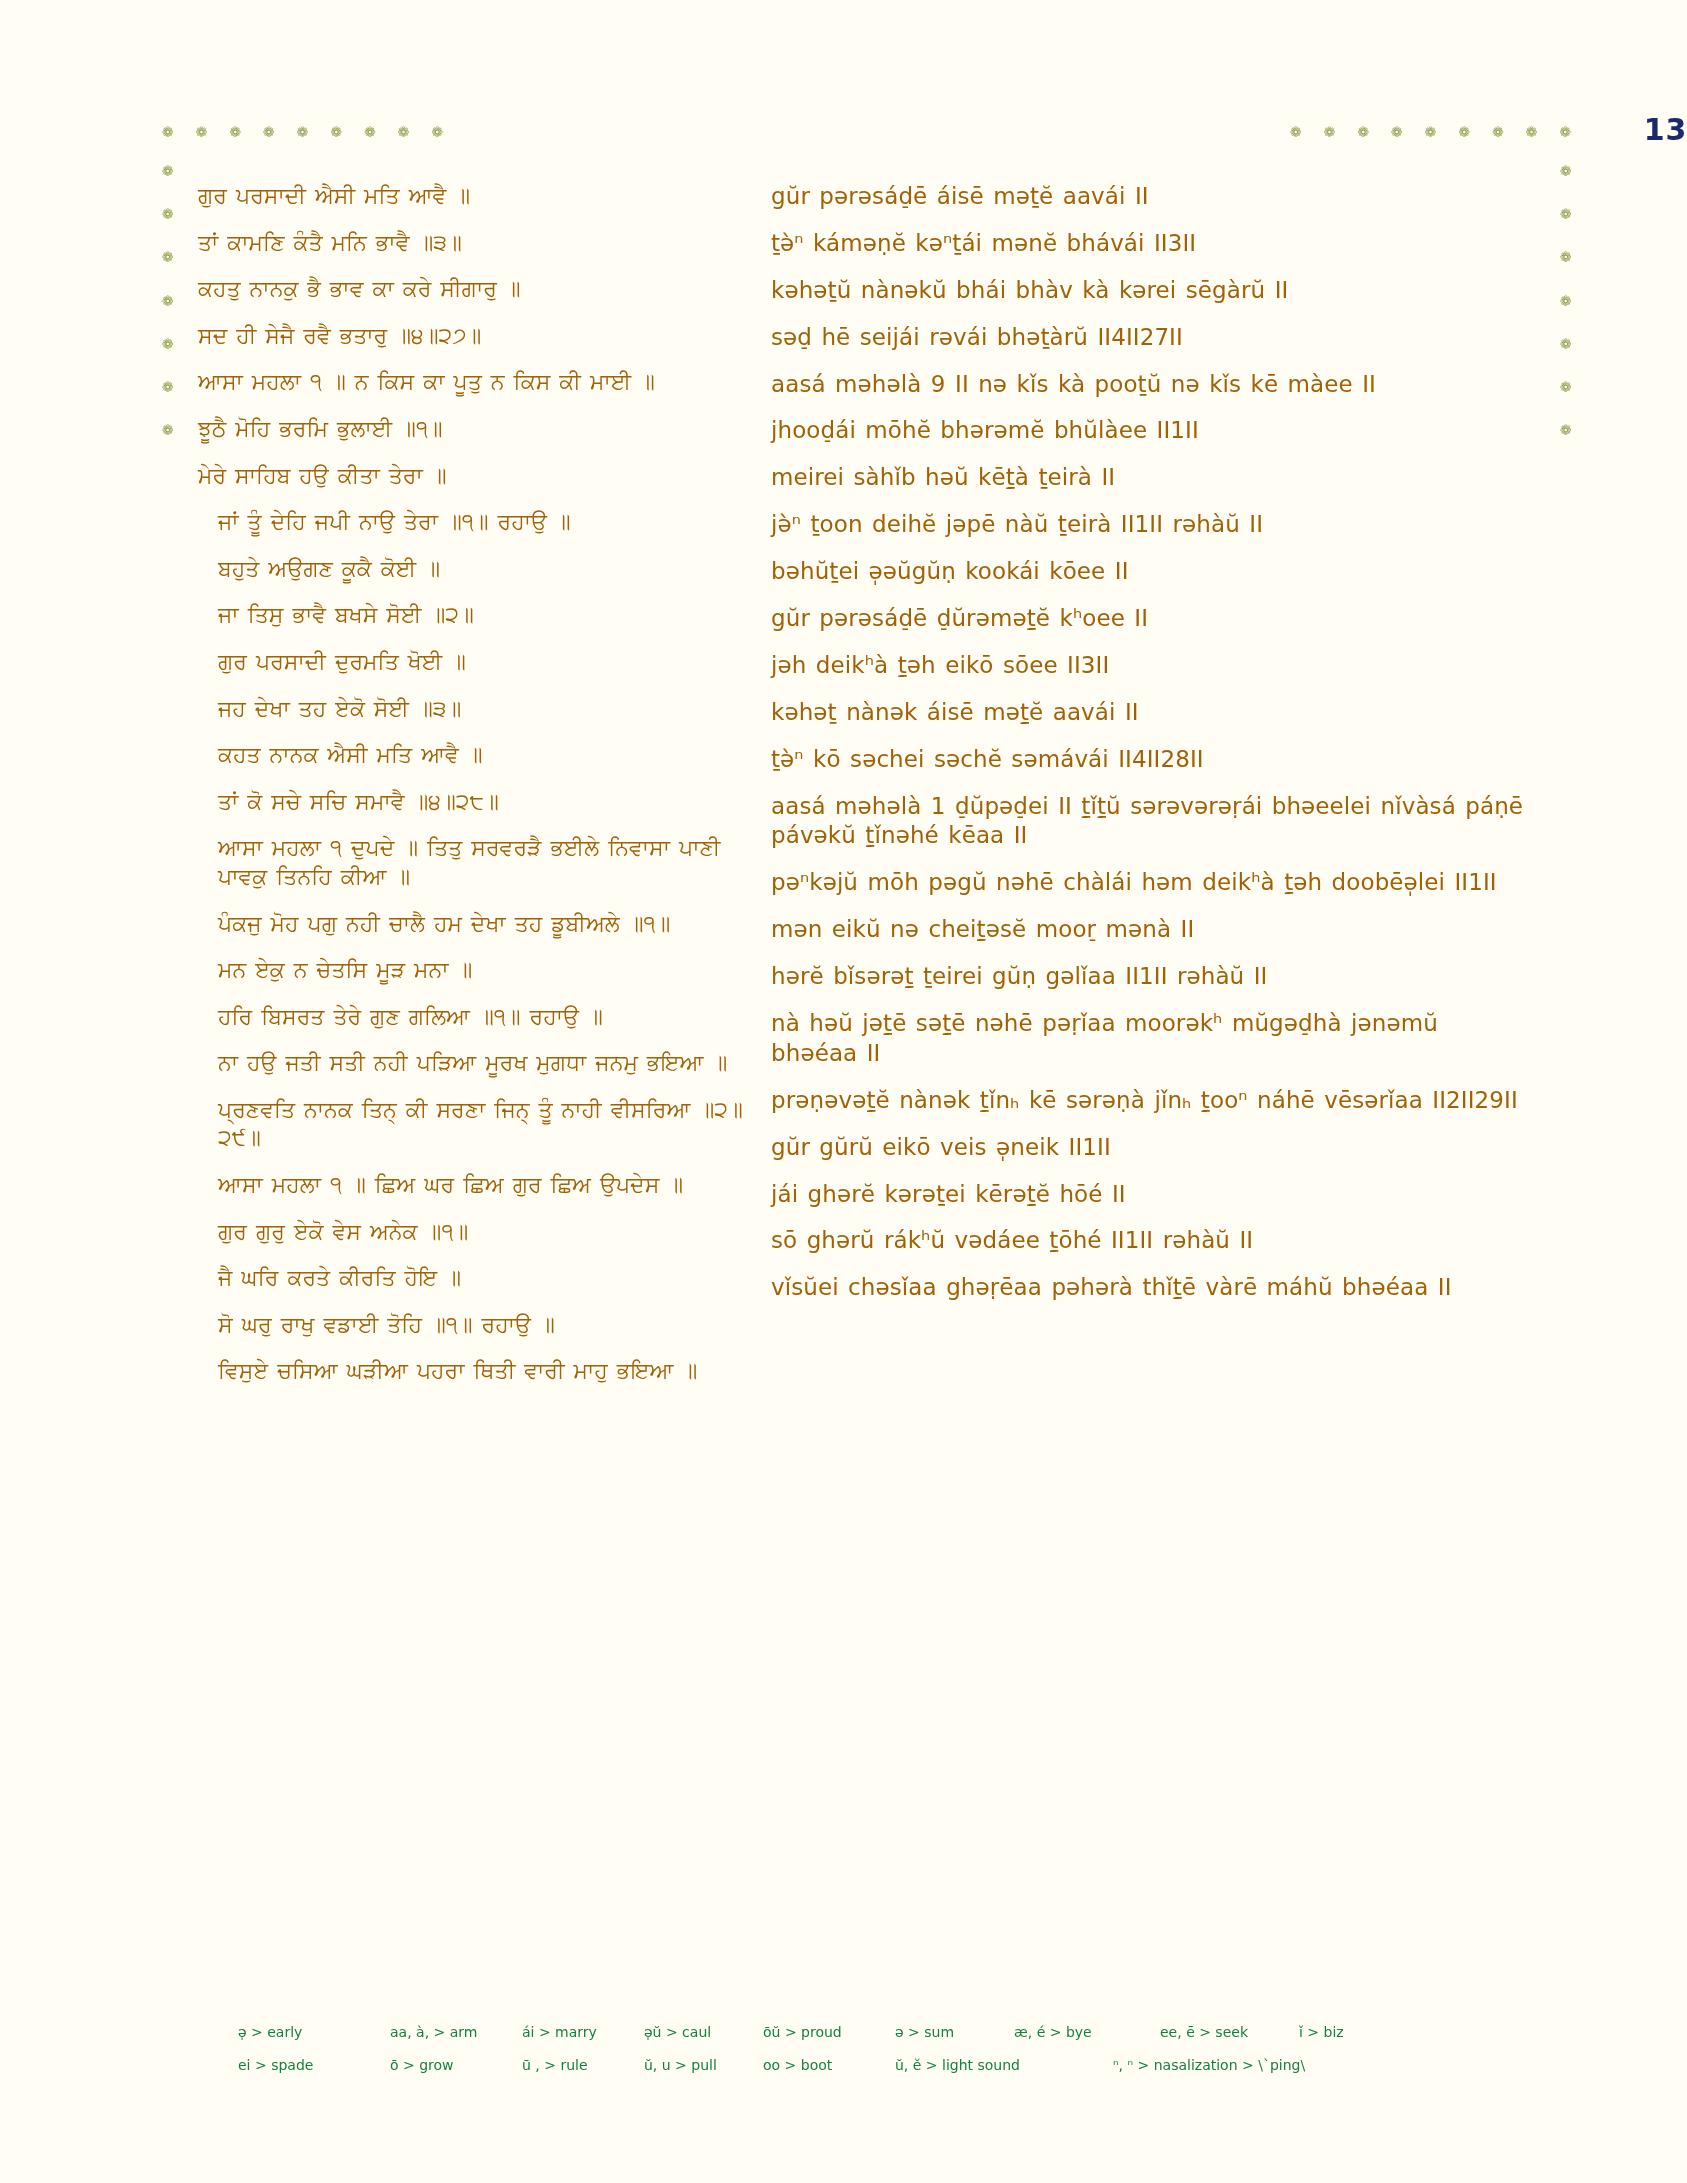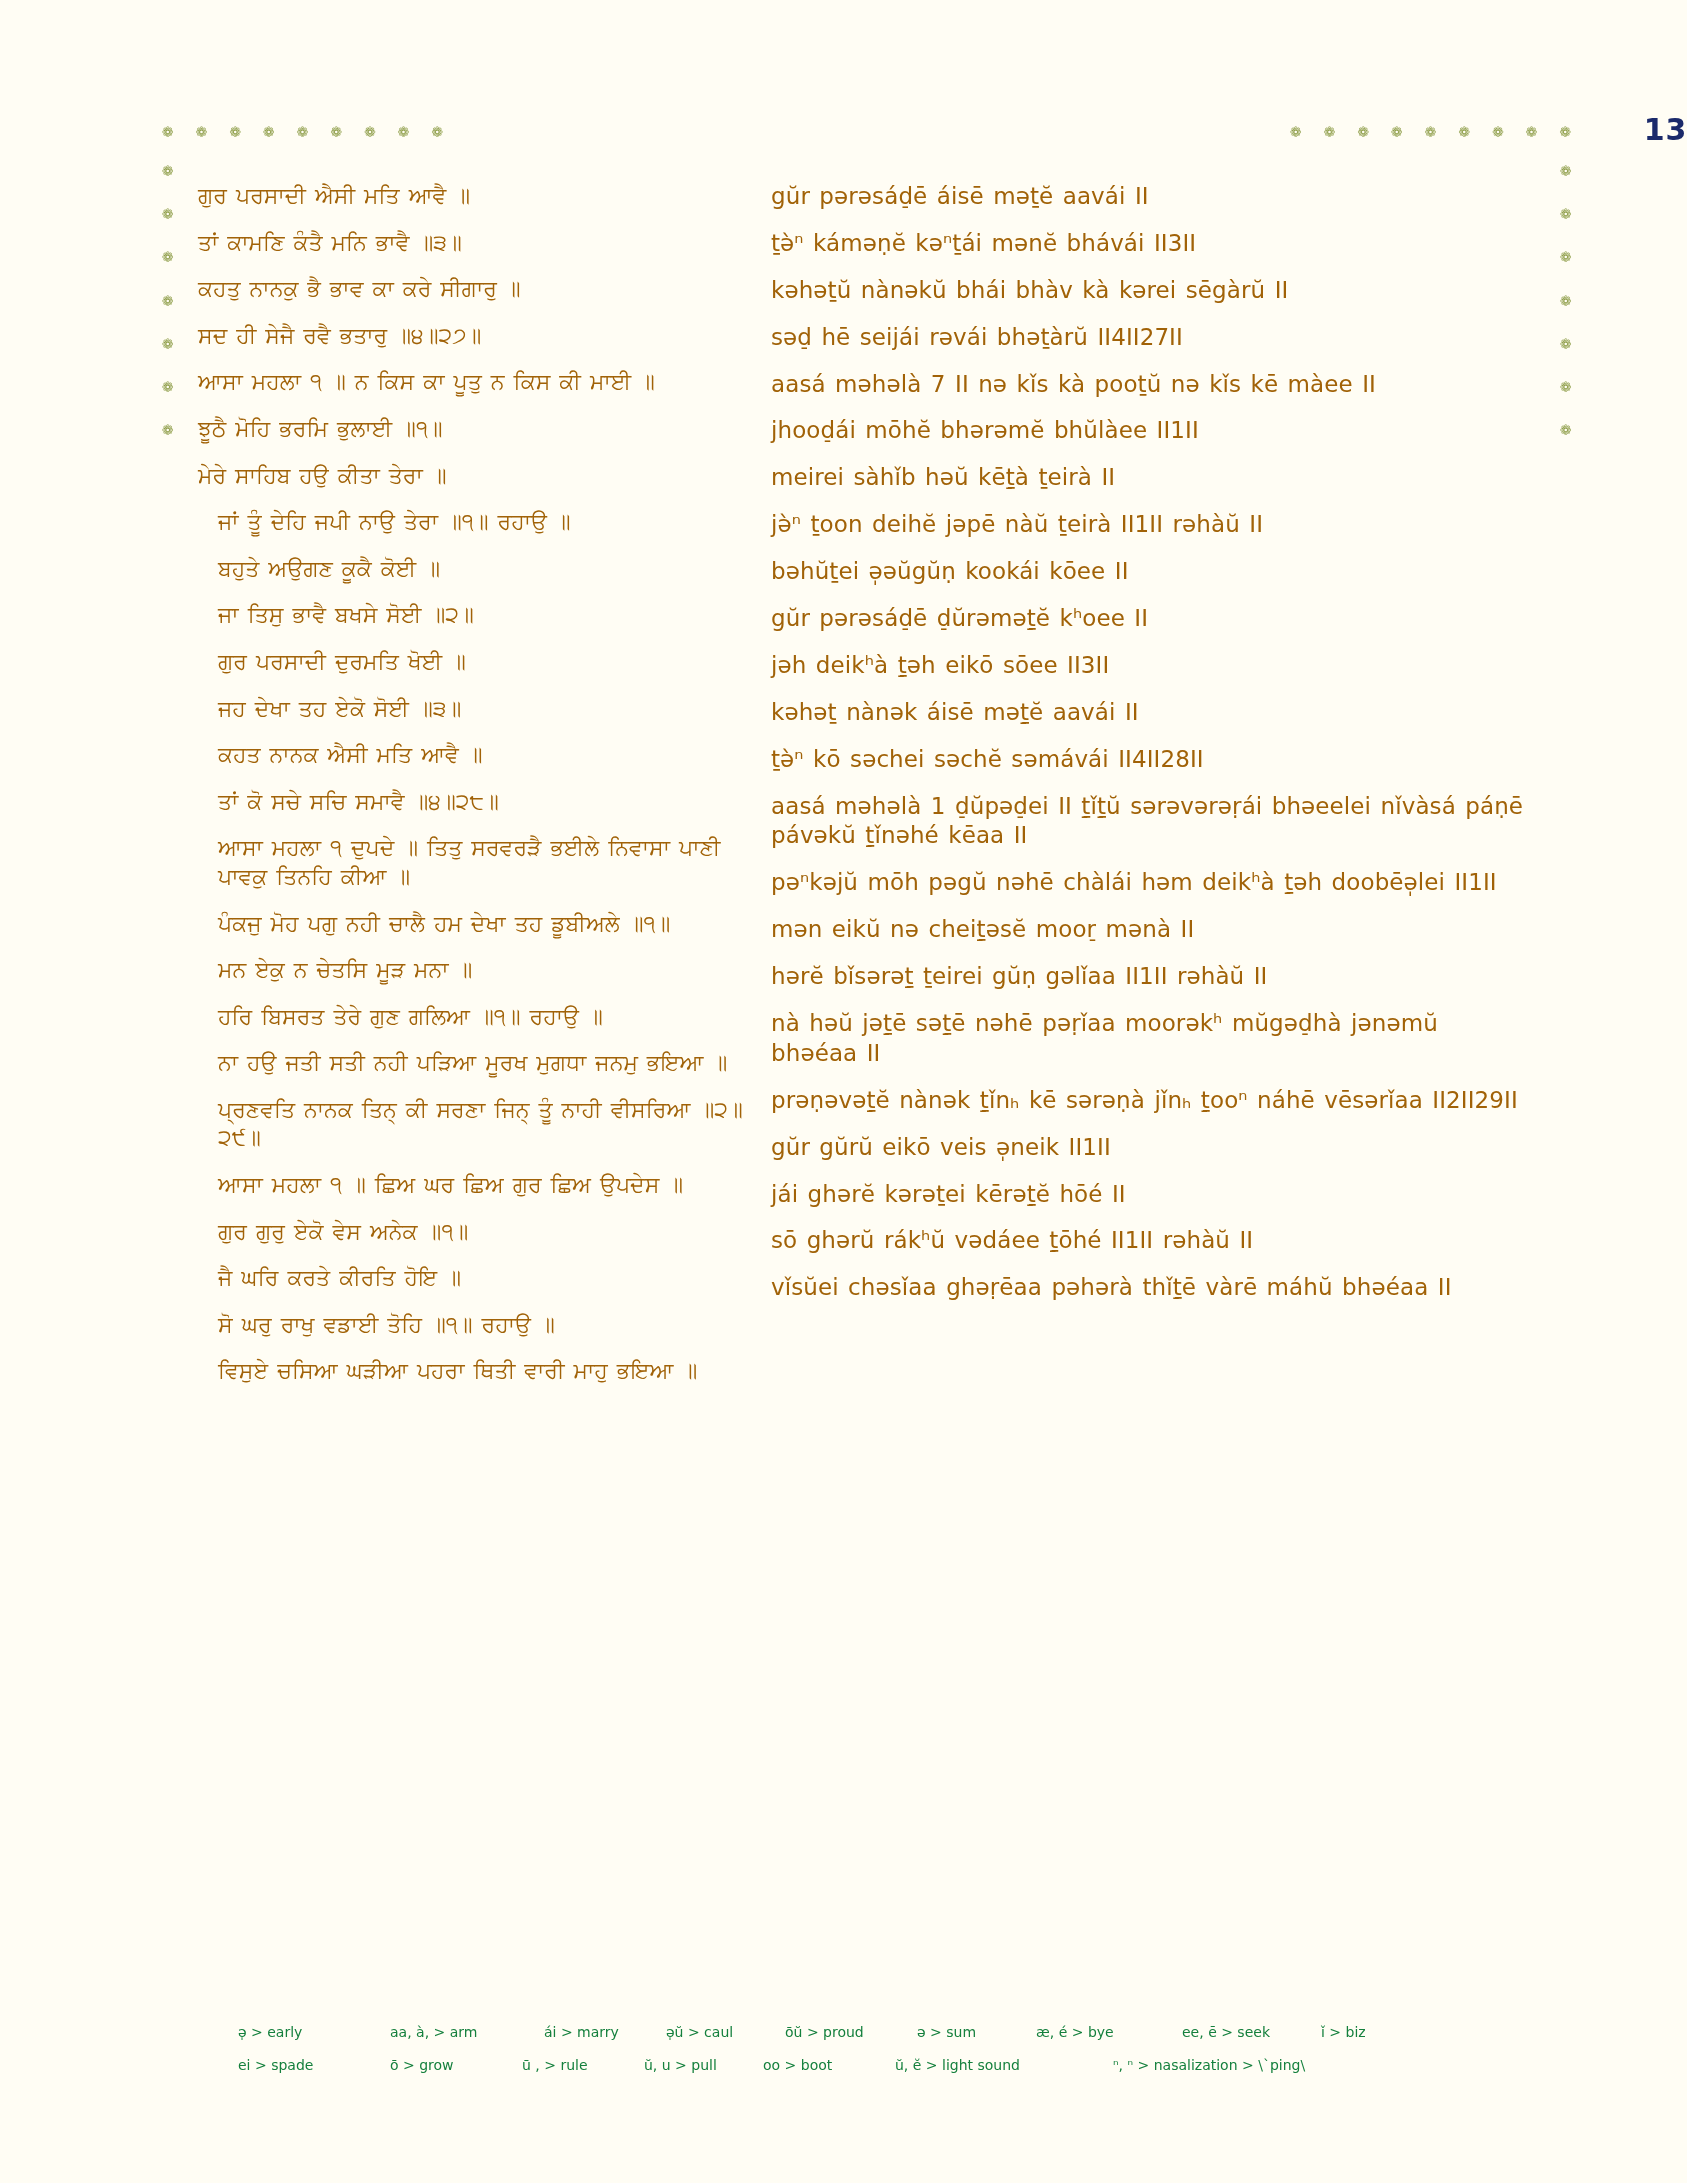--- a/index.html
+++ b/index.html
@@ -108,21 +108,21 @@
   .legend-row {
     display: flex;
     margin-bottom: 17px;
     white-space: nowrap;
   }
   .legend-cell {
     font-size: 14px;
   }
   .lr1 .legend-cell:nth-child(1) { width: 152px; padding-left: 40px; }
   .lr1 .legend-cell:nth-child(2) { width: 132px; }
-  .lr1 .legend-cell:nth-child(3) { width: 122px; margin-left: 22px; }
+  .lr1 .legend-cell:nth-child(3) { width: 122px; }
   .lr1 .legend-cell:nth-child(4) { width: 119px; }
   .lr1 .legend-cell:nth-child(5) { width: 132px; }
   .lr1 .legend-cell:nth-child(6) { width: 119px; }
   .lr1 .legend-cell:nth-child(7) { width: 146px; }
   .lr1 .legend-cell:nth-child(8) { width: 139px; }
   .lr1 .legend-cell:nth-child(9) { width: 106px; }
   .lr2 .legend-cell:nth-child(1) { width: 152px; padding-left: 40px; }
   .lr2 .legend-cell:nth-child(2) { width: 132px; }
   .lr2 .legend-cell:nth-child(3) { width: 122px; }
   .lr2 .legend-cell:nth-child(4) { width: 119px; }
@@ -207,21 +207,21 @@
     <div class="line indent">ਜੈ ਘਰਿ ਕਰਤੇ ਕੀਰਤਿ ਹੋਇ ॥</div>
     <div class="line indent">ਸੋ ਘਰੁ ਰਾਖੁ ਵਡਾਈ ਤੋਹਿ ॥੧॥ ਰਹਾਉ ॥</div>
     <div class="line indent">ਵਿਸੁਏ ਚਸਿਆ ਘੜੀਆ ਪਹਰਾ ਥਿਤੀ ਵਾਰੀ ਮਾਹੁ ਭਇਆ ॥</div>
   </div>
 
   <div class="col col-right">
     <div class="line">gŭr  pərəsád̠ē  áisē   məṯĕ   aavái II</div>
     <div class="line">ṯə̀ⁿ   káməṇĕ  kəⁿṯái   mənĕ   bhávái II3II</div>
     <div class="line">kəhəṯŭ   nànəkŭ  bhái   bhàv   kà   kərei   sēgàrŭ  II</div>
     <div class="line">səd̠   hē   seijái   rəvái   bhəṯàrŭ   II4II27II</div>
-    <div class="line">aasá  məhəlà  7 II  nə    kǐs   kà  pooṯŭ  nə   kǐs   kē   màee II</div>
+    <div class="line">aasá  məhəlà  9 II  nə    kǐs   kà  pooṯŭ  nə   kǐs   kē   màee II</div>
     <div class="line">jhood̠ái  mōhĕ   bhərəmĕ   bhŭlàee II1II</div>
     <div class="line">meirei   sàhǐb  həŭ   kēṯ̠à   ṯeirà II</div>
     <div class="line">jə̀ⁿ   ṯoon   deihĕ  jəpē   nàŭ   ṯeirà II1II  rəhàŭ II</div>
     <div class="line">bəhŭṯei   ə̩əŭgŭṇ  kookái   kōee II</div>
     <div class="line">gŭr   pərəsád̠ē   d̠ŭrəməṯ̠ĕ    kʰoee II</div>
     <div class="line">jəh   deikʰà   ṯ̠əh   eikō   sōee II3II</div>
     <div class="line">kəhəṯ   nànək  áisē   məṯ̠ĕ   aavái II</div>
     <div class="line">ṯə̀ⁿ   kō   səchei   səchĕ   səmávái II4II28II</div>
     <div class="line">aasá  məhəlà  1    d̠ŭpəd̠ei II  ṯ̠ǐṯ̠ŭ      sərəvərəṛái  bhəeelei  nǐvàsá  páṇē  pávəkŭ   ṯ̠ǐnəhé   kēaa II</div>
     <div class="line">pəⁿkəjŭ   mōh  pəgŭ   nəhē  chàlái həm   deikʰà   ṯ̠əh   doobēə̩lei II1II</div>

